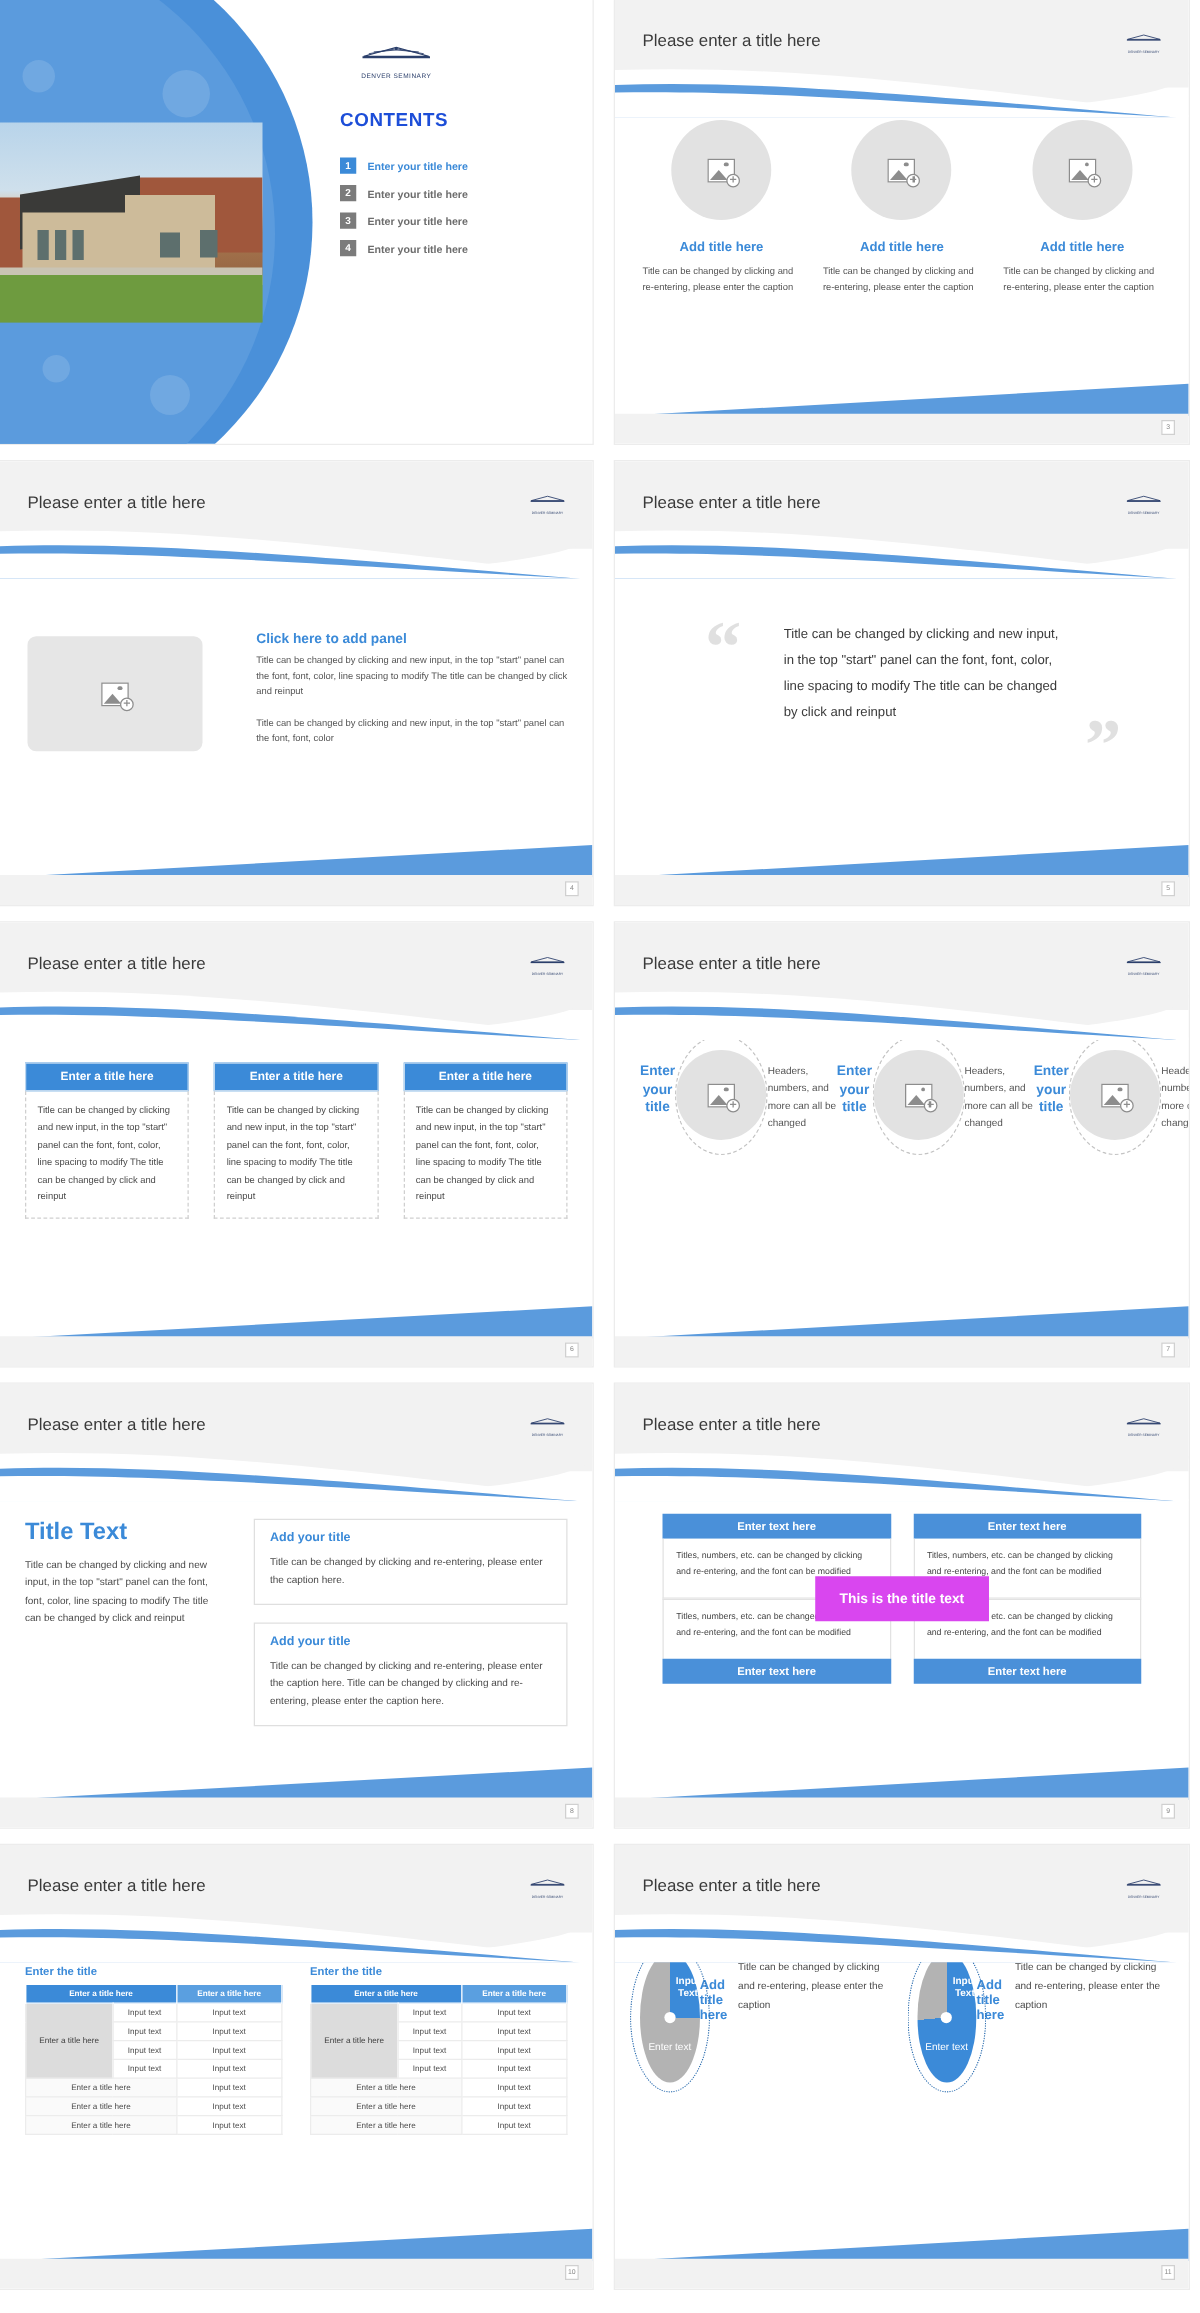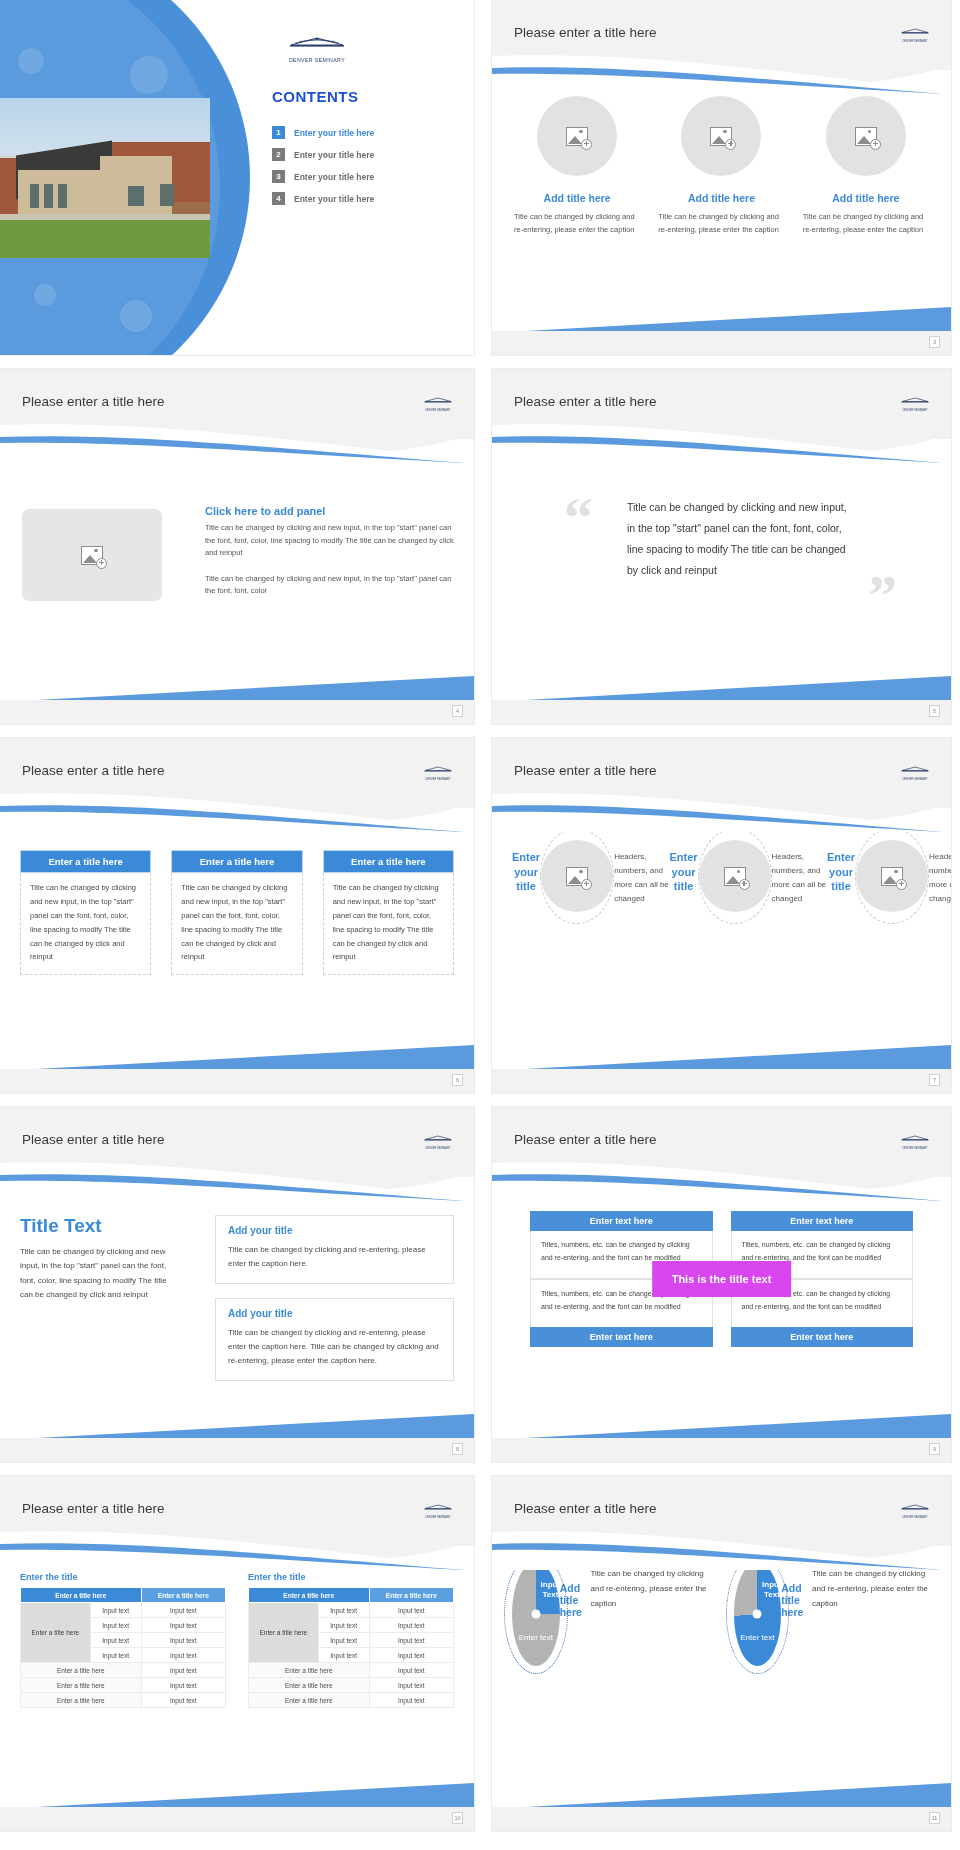--- a/index.html
+++ b/index.html
@@ -200,21 +200,21 @@
     display:flex; align-items:center; justify-content:center;
   }
   .s6 .cbody {
     margin-top:12px; font-size:8px; color:#555; line-height:1.75; width:78%;
   }
 
   
   .s7 .left { position:absolute; left:20px; top:108px; width:160px; }
   .s7 .big { font-size:19px; font-weight:bold; color:#3b8ad8; margin-bottom:8px; }
   .s7 .lbody { font-size:8px; color:#4a4a4a; line-height:1.8; }
-  .s7 .right { position:absolute; left:188px; top:108px; right:20px;padding-left:27px; }
+  .s7 .right { position:absolute; left:176px; top:108px; right:20px;padding-left:27px; }
   .s7 .card {
     border:1px solid #dfdfdf; padding:9px 12px 12px; margin-bottom:14px; background:#fff;
   }
   .s7 .card-t { font-size:10px; font-weight:bold; color:#3b8ad8; margin-bottom:7px; }
   .s7 .card-b { font-size:8px; color:#4a4a4a; line-height:1.75; }
 
   
   .s8 .wrap { position:absolute; left:38px; top:104px; right:38px; }
   .s8 .row { display:flex; gap:18px; }
   .s8 .bar {

